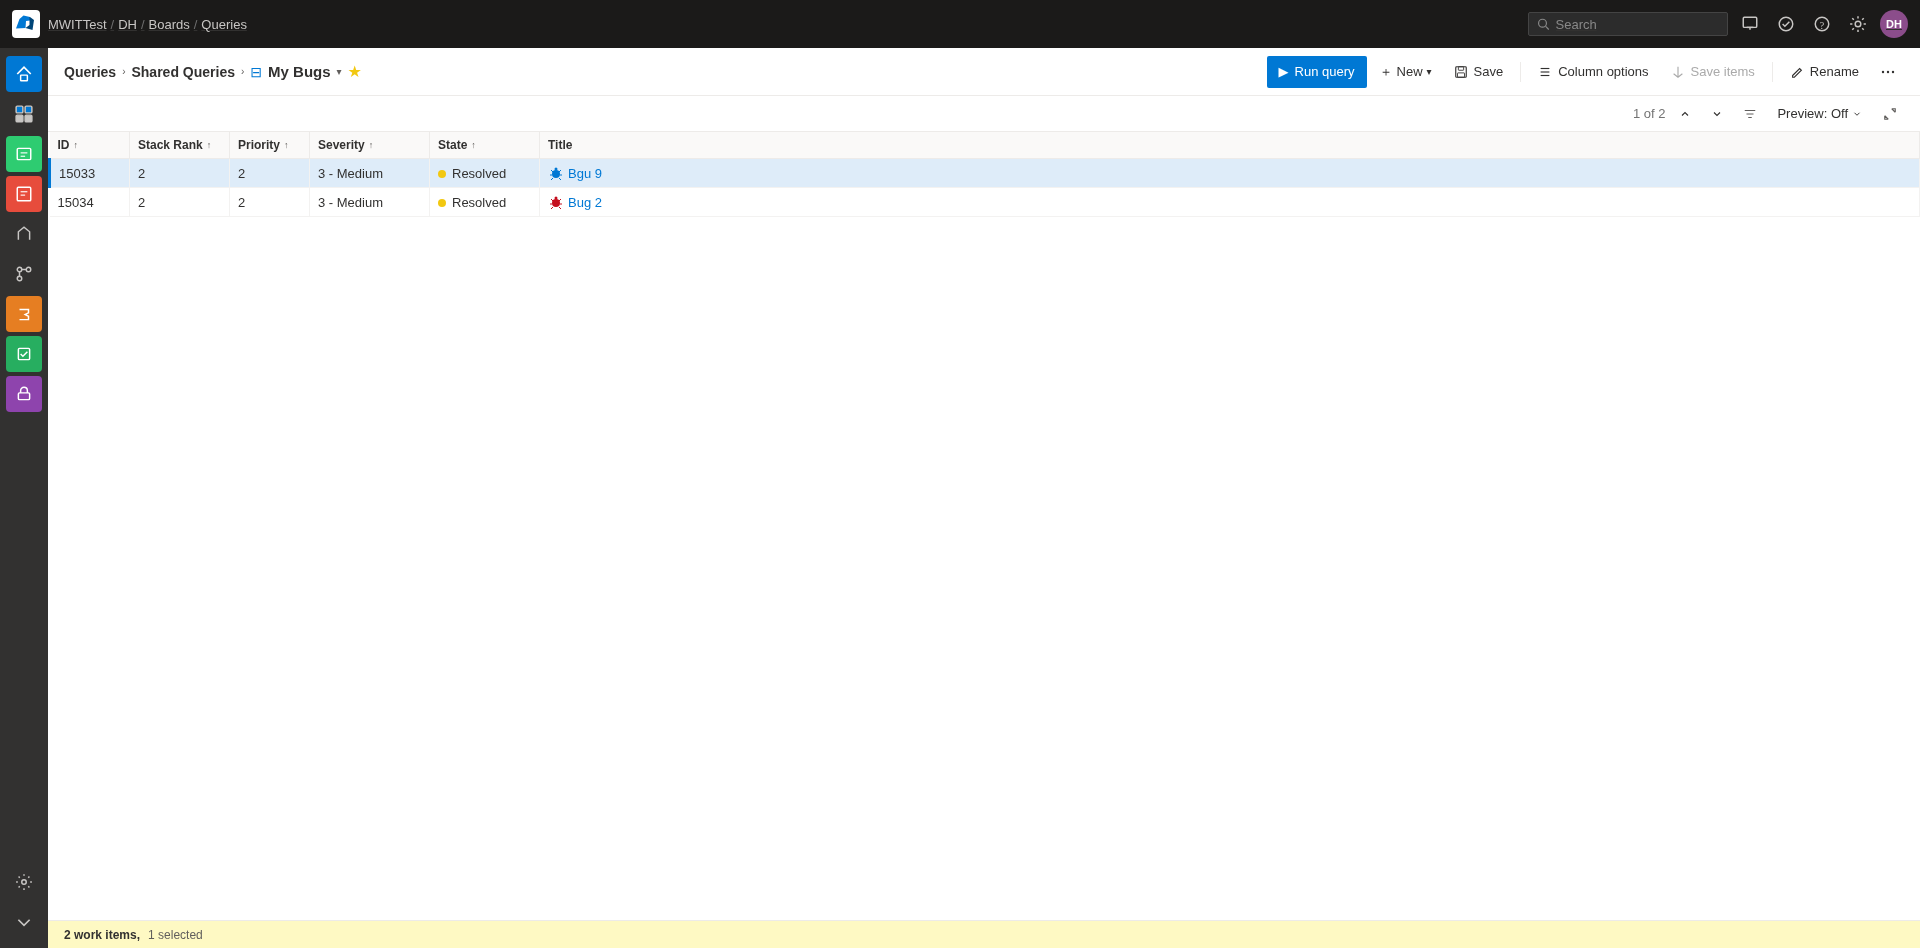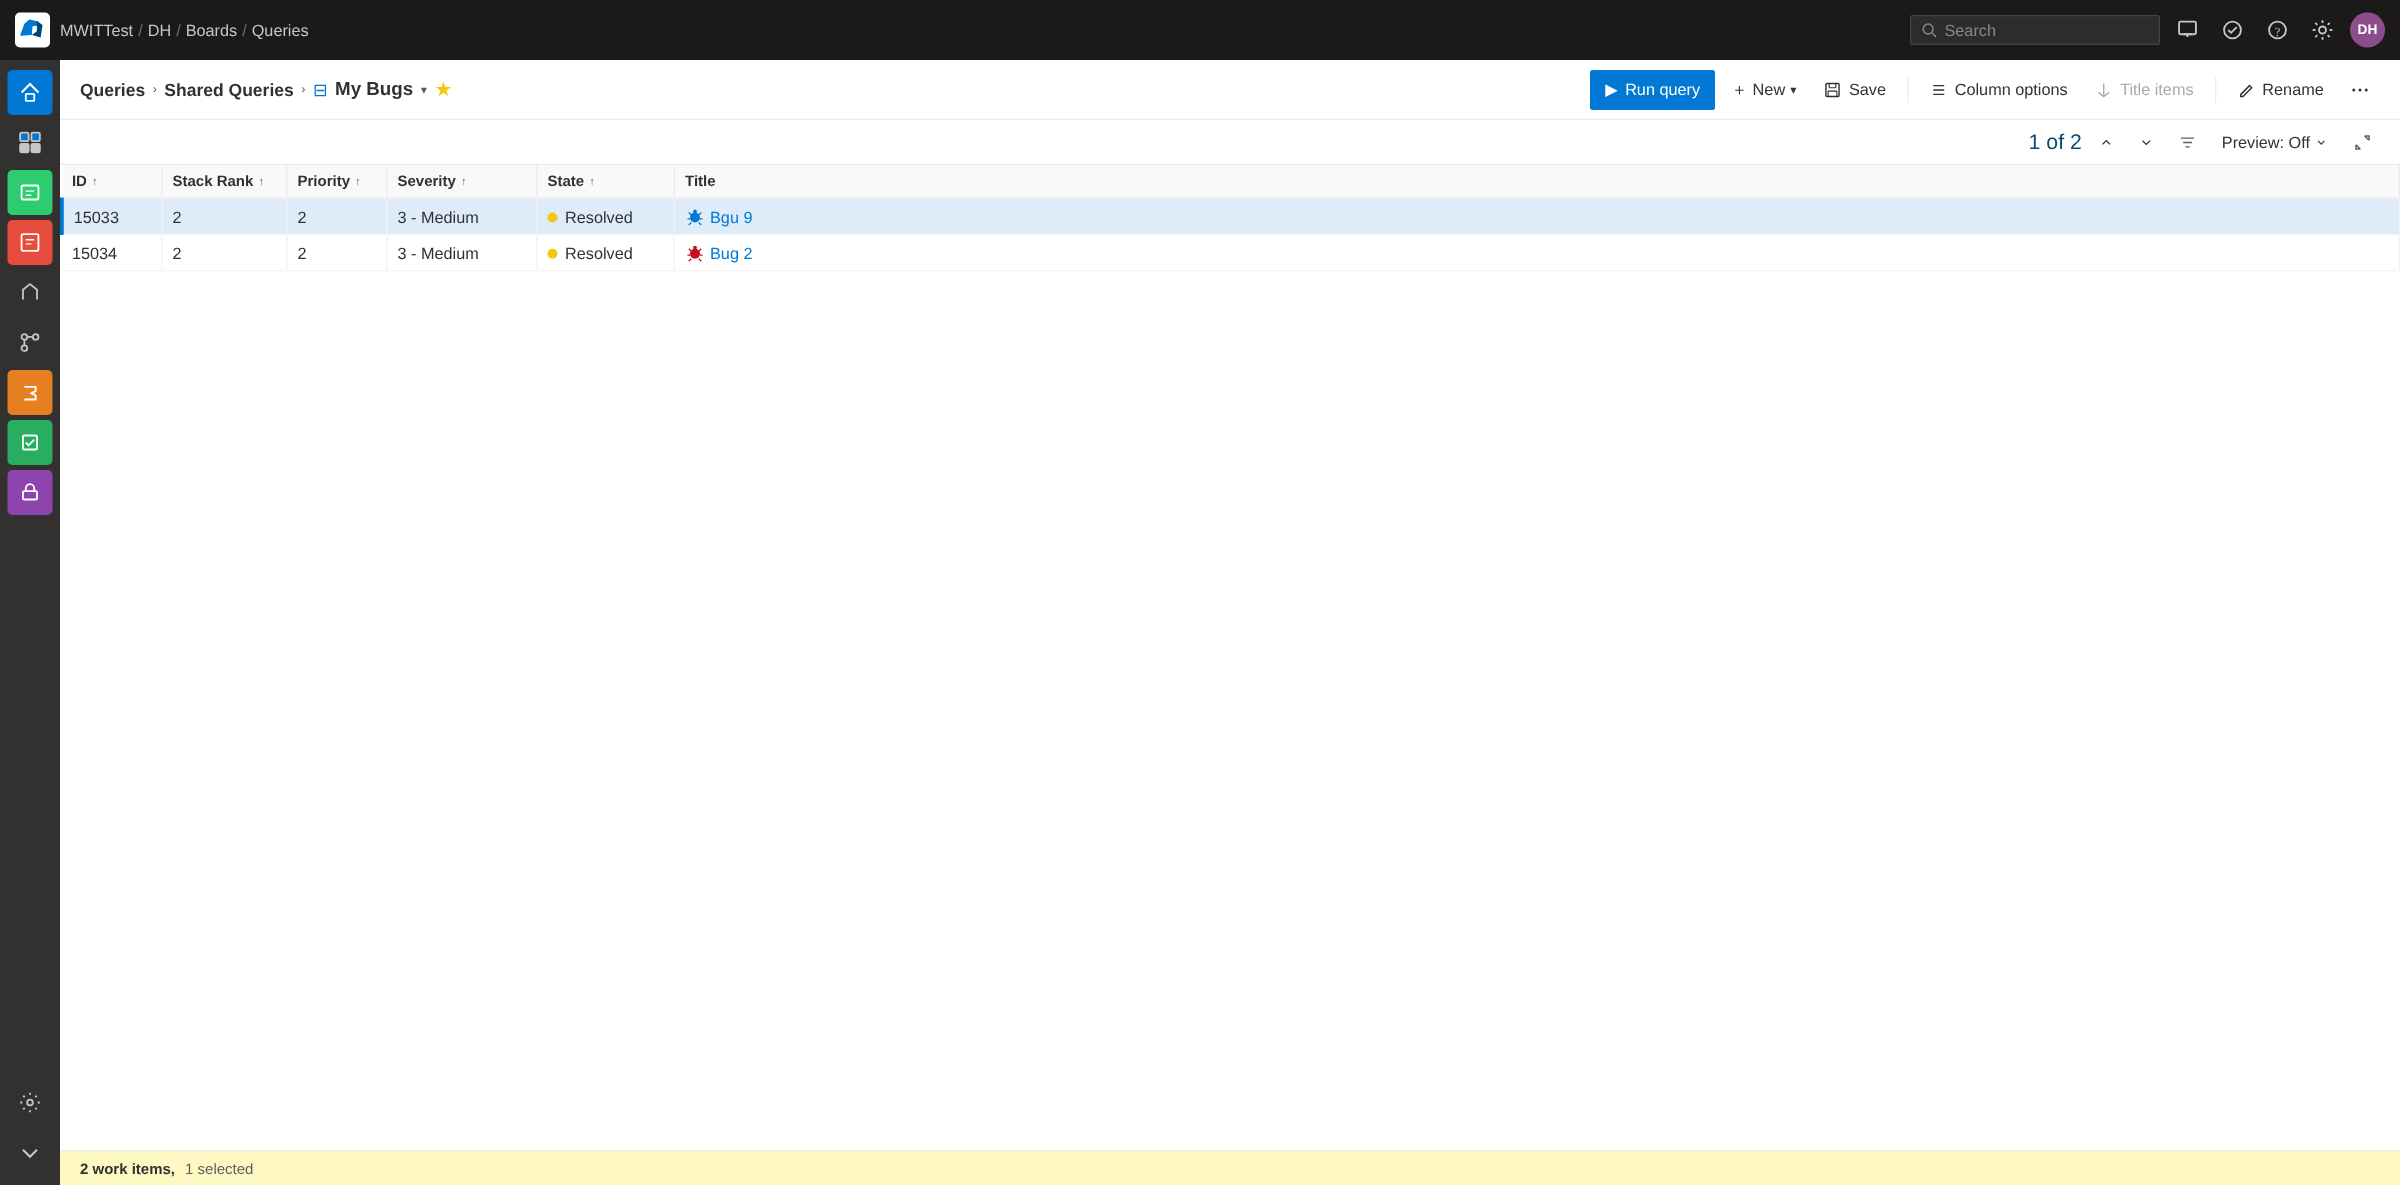--- a/index.html
+++ b/index.html
@@ -1,20 +1,20 @@
 <!DOCTYPE html>
 <html><head>
   <meta charset="utf-8">
   <style>
     * { box-sizing: border-box; margin: 0; padding: 0; }
     body { font-family: 'Segoe UI', sans-serif; font-size: 13px; background: #fff; color: #323130; display: flex; flex-direction: column; height: 948px; overflow: hidden; }
 
     
     .topbar {
-      display: flex; align-items: center; background: #1b1a19; height: 48px; padding: 1px 12px; gap: 8px; flex-shrink: 0;
+      display: flex; align-items: center; background: #1b1a19; height: 48px; padding: 1px 12px; gap: 8px; flex-shrink: 0; text-decoration: underline;
     }
     .topbar-logo { width: 28px; height: 28px; background: #fff; border-radius: 4px; display: flex; align-items: center; justify-content: center; flex-shrink: 0; }
     .topbar-logo svg { width: 20px; height: 20px; }
     .topbar-breadcrumb { display: flex; align-items: center; color: #c8c6c4; font-size: 13px; gap: 4px; flex: 1; }
     .topbar-breadcrumb span { color: #c8c6c4; }
     .topbar-breadcrumb .sep { color: #6e6e6e; }
     .topbar-actions { display: flex; align-items: center; gap: 8px; }
     .search-box {
       display: flex; align-items: center; background: #2c2c2c; border: 1px solid #444; border-radius: 2px;
       padding: 0 8px; height: 24px; width: 200px; gap: 6px; color: #c8c6c4;
@@ -82,21 +82,21 @@
       display: flex; align-items: center; height: 100%; padding: 0 12px; cursor: pointer;
       font-size: 13px; color: #605e5c; border-bottom: 2px solid transparent; margin-bottom: -1px;
     }
     .tab.active { color: #0078d4; border-bottom-color: #0078d4; font-weight: 600; }
 
     
     .toolbar-row {
       display: flex; align-items: center; padding: 0 16px; height: 36px;
       justify-content: flex-end; background: #fff; border-bottom: 1px solid #edebe9; flex-shrink: 0; gap: 8px;
     }
-    .pagination { display: flex; align-items: flex-start; gap: 4px; font-size: 17px; color: #0c4a6e; }
+    .pagination { display: flex; align-items: flex-start; gap: 4px; font-size: 13px; color: #737373; }
     .page-arrow { width: 24px; height: 24px; display: flex; align-items: center; justify-content: center; cursor: pointer; border-radius: 2px; }
     .filter-btn { display: flex; align-items: center; gap: 4px; cursor: pointer; padding: 0 6px; height: 28px; border-radius: 2px; }
     .preview-btn { display: flex; align-items: center; gap: 4px; cursor: pointer; padding: 0 6px; height: 28px; border-radius: 2px; font-size: 13px; }
     .expand-btn { width: 28px; height: 28px; display: flex; align-items: center; justify-content: center; cursor: pointer; border-radius: 2px; }
 
     
     .table-container { flex: 1; overflow: auto; background: #fff; }
     table { width: 100%; border-collapse: collapse; }
     thead tr { background: #faf9f8; border-bottom: 1px solid #edebe9; }
     thead th {
@@ -294,21 +294,21 @@
               <line x1="3" y1="4" x2="13" y2="4" stroke="#323130" stroke-width="1.3"></line>
               <line x1="3" y1="8" x2="13" y2="8" stroke="#323130" stroke-width="1.3"></line>
               <line x1="3" y1="12" x2="13" y2="12" stroke="#323130" stroke-width="1.3"></line>
             </svg>
           <span>Column options</span>
         </button>
         <button class="btn-secondary">
           <svg width="14" height="14" viewBox="0 0 16 16" fill="none">
               <path d="M3 10l5 4 5-4M8 2v12" stroke="#aaa" stroke-width="1.3"></path>
             </svg>
-          <span style="color:#aaa;">Title items</span>
+          <span style="color:#aaa;">Save items</span>
         </button>
         <div class="divider-v"></div>
         <button class="btn-secondary">
           <svg width="14" height="14" viewBox="0 0 16 16" fill="none">
               <path d="M3 12l8-8 2 2-8 8H3v-2z" stroke="#323130" stroke-width="1.3"></path>
             </svg>
           <span>Rename</span>
         </button>
         <div class="more-btn">
           <svg width="16" height="16" viewBox="0 0 16 16" fill="none">

